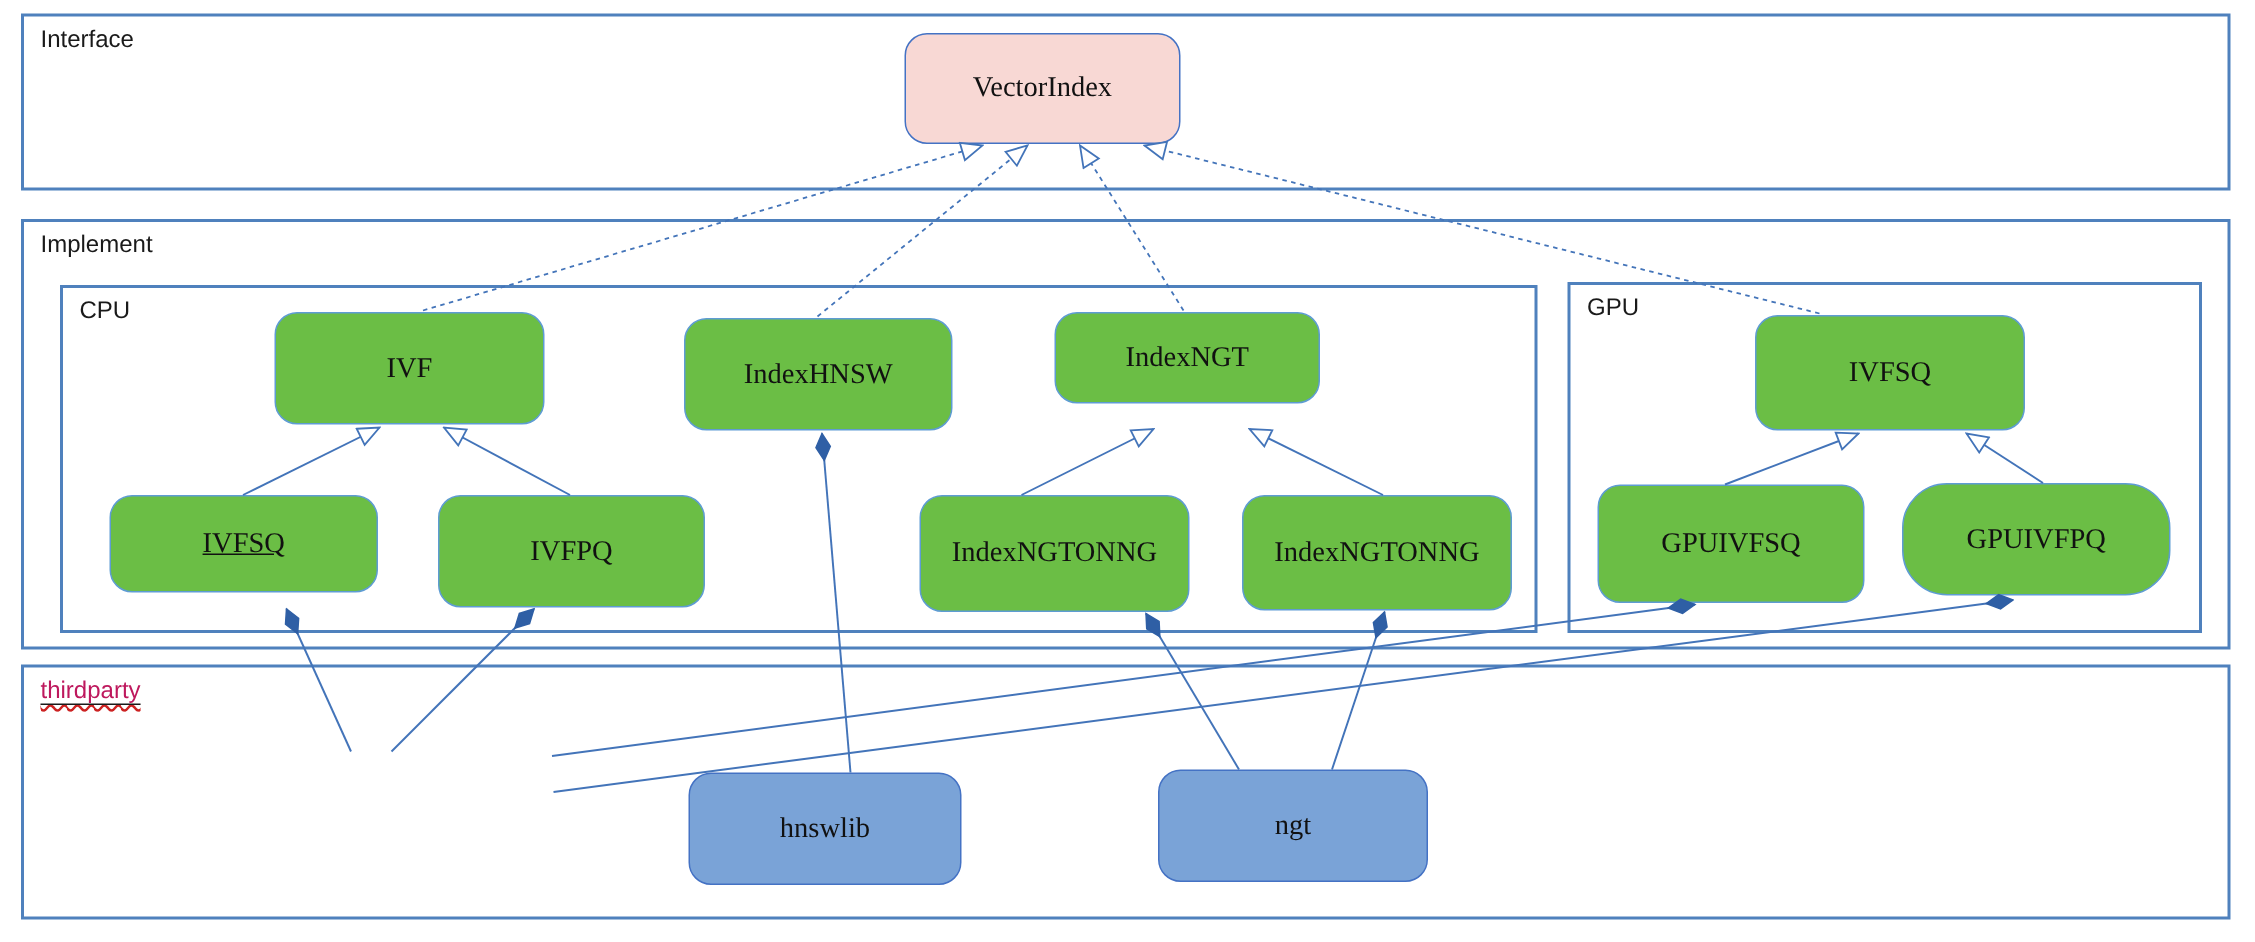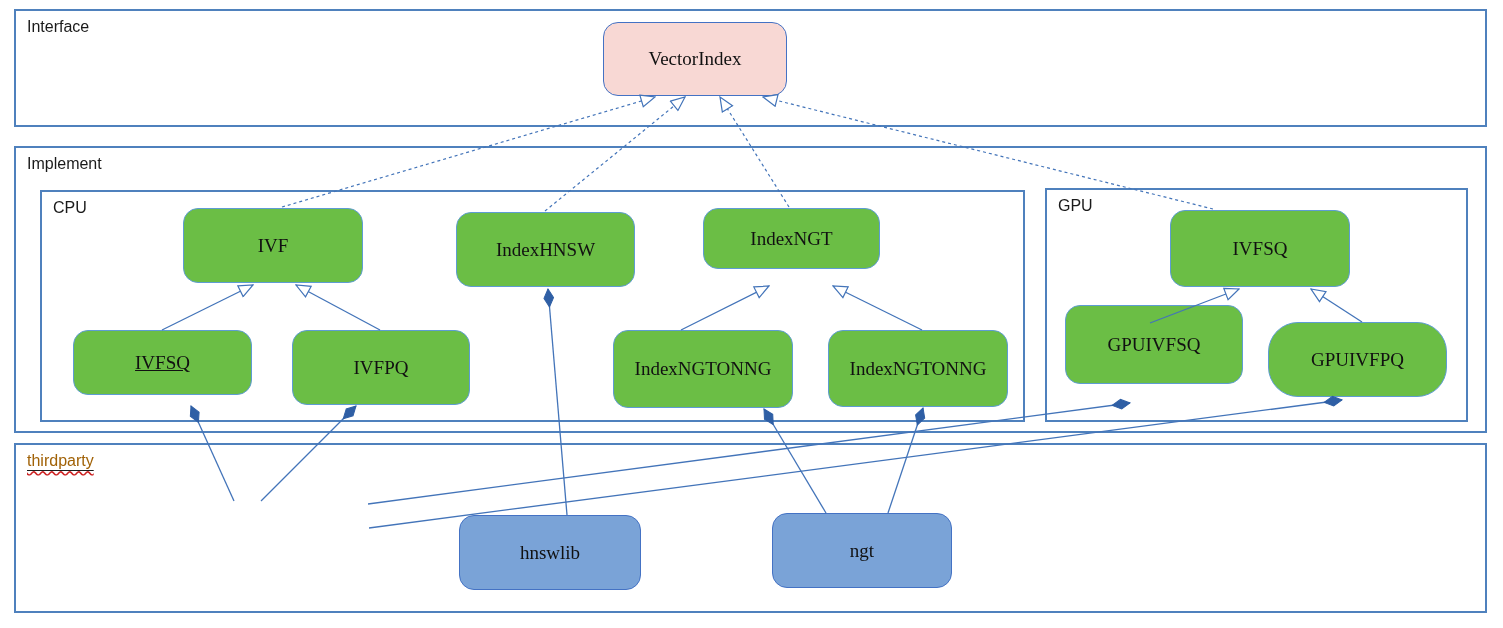--- a/index.html
+++ b/index.html
@@ -25,21 +25,21 @@
   .node.blue{background:#7aa3d7;border:1.5px solid #4472c4;}
   #edges{position:absolute;left:0;top:0;z-index:3;pointer-events:none;}
   .edge{stroke:#4374b9;stroke-width:1.3;fill:none;}
   .edge.dashed{stroke-dasharray:3 3;stroke-width:1.2;}
   .tp-wavy{
     text-decoration:underline wavy #cc2222;
     text-underline-offset:4px;
   }
   .tp-solid{
     text-decoration:underline solid #1a1a1a;
-    color:#a16207;
+    color:#be185d;
   }
 </style>
 </head>
 <body>
 
 <div id="stage">
 
   <div class="container" style="left:14px;top:9px;width:1473px;height:118px;">
     <span class="clabel">Interface</span>
   </div>
@@ -89,21 +89,21 @@
   </div>
 
   <div class="node green" style="left:828px;top:330px;width:180px;height:77px;">
     <span>IndexNGTONNG</span>
   </div>
 
   <div class="node green" style="left:1170px;top:210px;width:180px;height:77px;">
     <span>IVFSQ</span>
   </div>
 
-  <div class="node green" style="left:1065px;top:305px;width:178px;height:79px;">
+  <div class="node green" style="left:1065px;top:323px;width:178px;height:79px;">
     <span>GPUIVFSQ</span>
   </div>
 
   <div class="node green" style="left:1268px;top:322px;width:179px;height:75px;border-radius:30px;">
     <span>GPUIVFPQ</span>
   </div>
 
 
   <div class="node blue" style="left:459px;top:515px;width:182px;height:75px;">
     <span>hnswlib</span>

